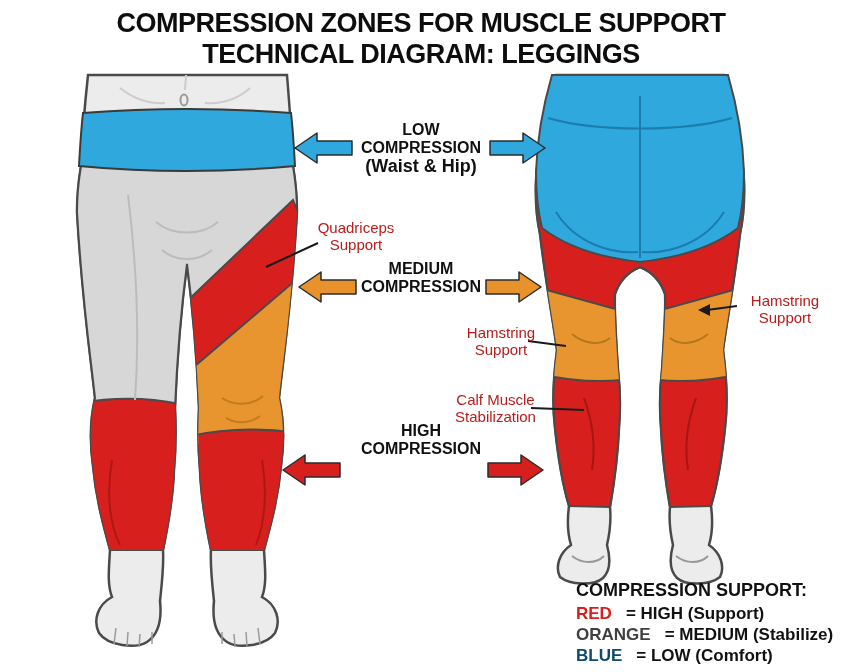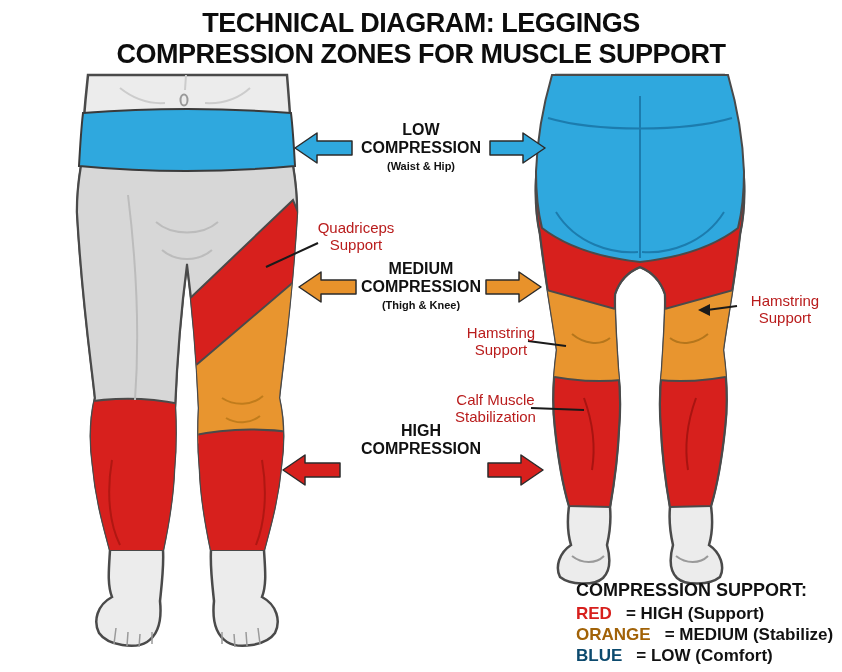--- a/index.html
+++ b/index.html
@@ -7,27 +7,27 @@
     width:842px;height:672px;position:relative;background:#ffffff;
     font-family:"Liberation Sans","DejaVu Sans",sans-serif;color:#111;
     overflow:hidden;
   }
   #diagram-canvas{position:absolute;left:0;top:0;z-index:1;}
   .overlay{position:absolute;z-index:2;}
   .title-wrap{left:0;top:8px;width:842px;text-align:center;}
   .title-line{font-size:27px;font-weight:bold;letter-spacing:-0.5px;line-height:31px;color:#0d0d0d;}
   .callout{width:150px;text-align:center;}
   .c-level{font-size:16px;font-weight:bold;line-height:18px;}
-  .c-zone{font-size:11px;font-weight:bold;line-height:18px;}
+  .c-zone{font-size:18px;font-weight:bold;line-height:18px;}
   .mini-label{font-size:15px;line-height:17px;text-align:center;color:#b91c1c;}
   .legend{left:576px;top:579px;width:260px;}
   .legend-title{font-size:18px;font-weight:bold;line-height:22px;margin-bottom:2px;}
   .legend-item{display:flex;gap:14px;font-size:17px;font-weight:bold;line-height:21px;}
   .lg-red{color:#d7201d;}
-  .lg-orange{color:#a16207;}
+  .lg-orange{color:#404040;}
   .lg-blue{color:#0c4a6e;}
 </style>
 </head>
 <body>
 
 <svg id="diagram-canvas" width="842" height="672" viewBox="0 0 842 672">
   <defs>
     <clipPath id="frontLeggings">
       <path d="M 81,166 L 293,166 C 296,184 297,200 297,212 C 292,300 284,352 279,398 C 284,420 284,445 281,466 C 278,500 270,527 264,550 L 211,550 C 206,526 201,498 200,470 C 198,448 198,428 199,408 C 197,360 192,302 187,264 C 182,302 177,360 175,408 C 176,428 176,448 174,470 C 173,498 168,526 163,550 L 110,550 C 104,527 96,500 93,466 C 90,445 90,420 95,398 C 90,352 82,300 77,212 C 77,200 78,184 81,166 Z"></path>
     </clipPath>
@@ -87,34 +87,33 @@
   <g stroke="#1a1a1a" stroke-width="2" fill="none">
     <path d="M 318,243 L 266,267"></path>
     <path d="M 528,341 L 566,346"></path>
     <path d="M 531,408 L 584,410"></path>
     <path d="M 737,306 L 707,310"></path>
   </g>
   <polygon points="698,310 710,304 710,316" fill="#1a1a1a"></polygon>
 </svg>
 
 <div class="overlay title-wrap">
+  <div class="title-line">COMPRESSION ZONES FOR MUSCLE SUPPORT</div>
   <div class="title-line">TECHNICAL DIAGRAM: LEGGINGS</div>
-  <div class="title-line">COMPRESSION ZONES FOR MUSCLE SUPPORT</div>
 </div>
 
 <div class="overlay callout" style="left:346px;top:121px;">
   <div class="c-level">LOW</div>
   <div class="c-level">COMPRESSION</div>
   <div class="c-zone">(Waist &amp; Hip)</div>
 </div>
 
 <div class="overlay callout" style="left:346px;top:260px;">
   <div class="c-level">MEDIUM</div>
   <div class="c-level">COMPRESSION</div>
-  <div class="c-zone">(Thigh &amp; Knee)</div>
 </div>
 
 <div class="overlay callout" style="left:346px;top:422px;">
   <div class="c-level">HIGH</div>
   <div class="c-level">COMPRESSION</div>
 </div>
 
 <div class="overlay mini-label" style="left:310px;top:219px;width:92px;">
   <div>Quadriceps</div>
   <div>Support</div>

